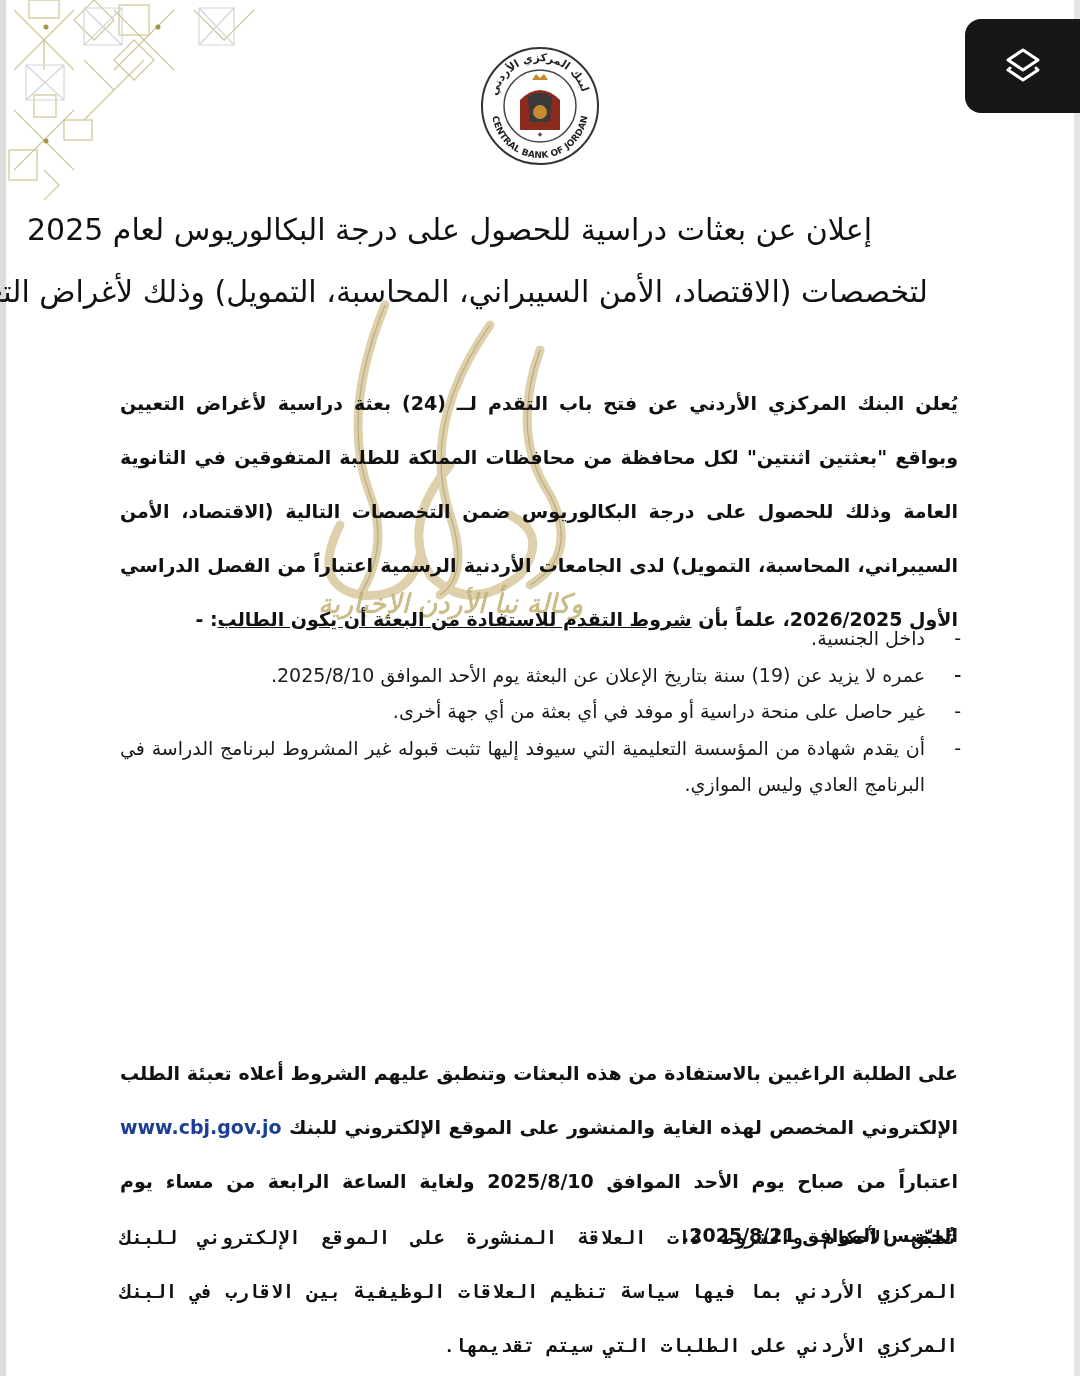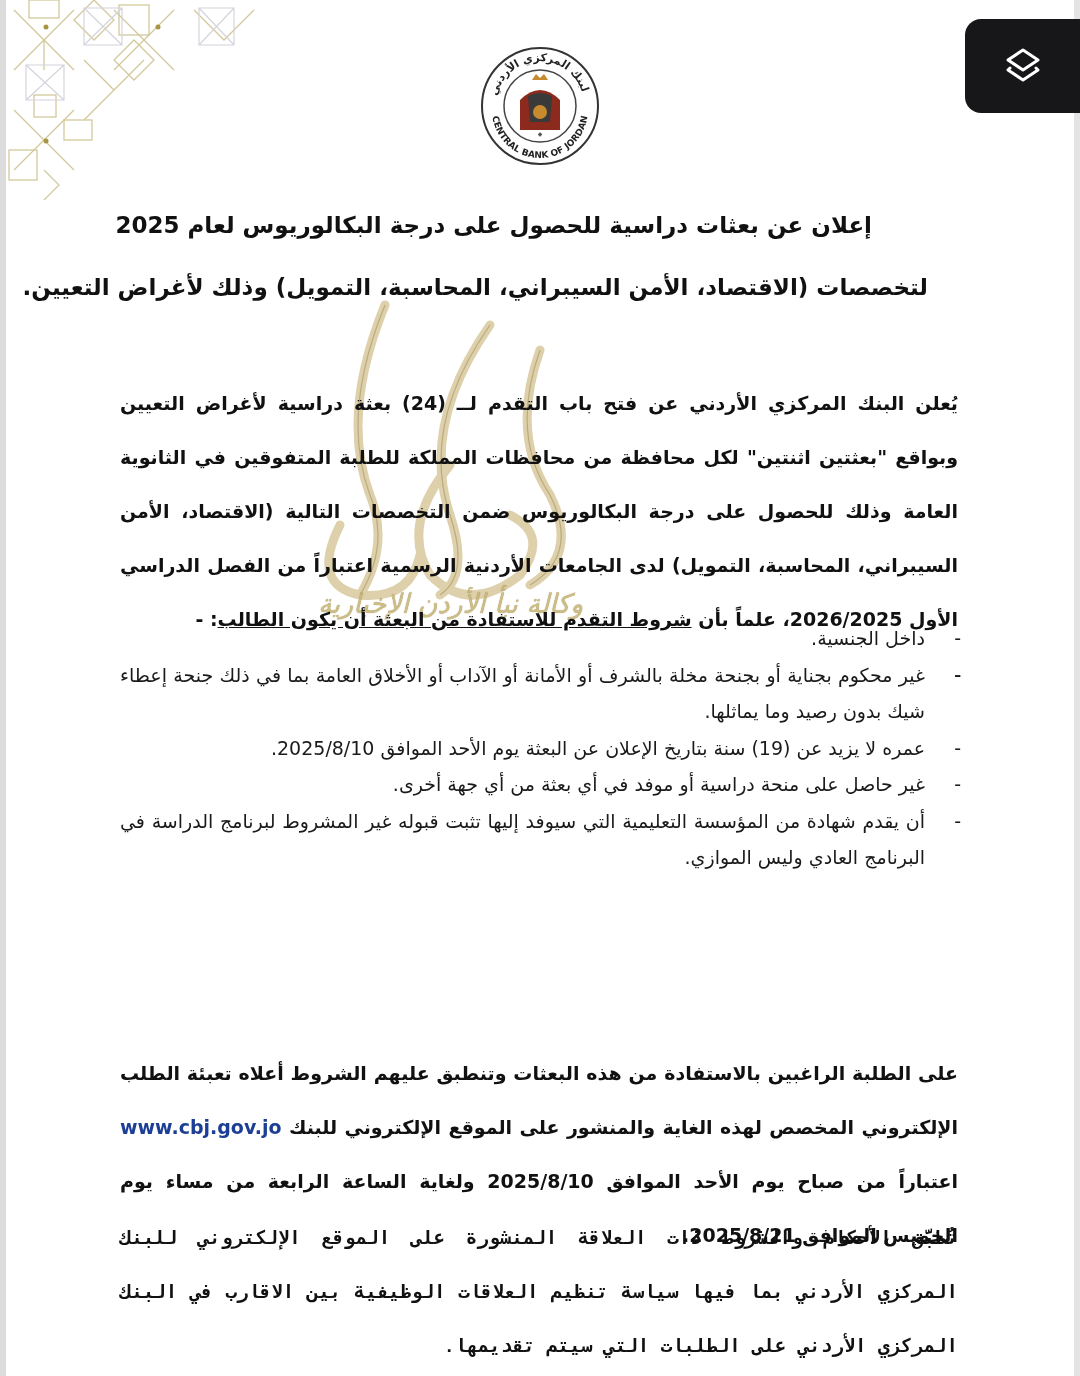--- a/index.html
+++ b/index.html
@@ -21,21 +21,21 @@
   .logo { position: absolute; left: 472px; top: 40px; width: 136px; height: 130px; }
   .layers-btn {
     position: absolute; left: 965px; top: 19px; width: 115px; height: 94px;
     background: #17171a; border-radius: 16px 0 0 16px;
     display: flex; align-items: center; justify-content: center;
   }
   .layers-btn svg { width: 50px; height: 50px; }
 
   .doc { position: absolute; left: 0; top: 0; width: 1080px; direction: rtl; }
   .title {
-    position: absolute; right: 208px; font-weight: bold; font-size: 23px;
+    position: absolute; right: 208px; font-weight: normal; font-size: 30px;
     white-space: nowrap; color: #111;
   }
   .title-1 { top: 212px; }
   .title-2 { top: 274px; right: 152px; }
 
   .para {
     position: absolute; right: 122px; width: 838px;
     font-weight: bold; font-size: 19px; line-height: 54px;
     text-align: justify; text-align-last: right; color: #111;
   }
@@ -146,21 +146,21 @@
   <div class="title title-2">لتخصصات (الاقتصاد، الأمن السيبراني، المحاسبة، التمويل) وذلك لأغراض التعيين.</div>
 
   <div class="para para-1">
     <span>يُعلن البنك المركزي الأردني عن فتح باب التقدم لــ (24) بعثة دراسية لأغراض التعيين وبواقع "بعثتين اثنتين" لكل محافظة من محافظات المملكة للطلبة المتفوقين في الثانوية العامة وذلك للحصول على درجة البكالوريوس ضمن التخصصات التالية (الاقتصاد، الأمن السيبراني، المحاسبة، التمويل) لدى الجامعات الأردنية الرسمية اعتباراً من الفصل الدراسي الأول 2026/2025، علماً بأن </span><span class="u">شروط التقدم للاستفادة من البعثة أن يكون الطالب</span><span>: -</span>
   </div>
 
   <ul class="reqs">
     <li><span class="dash">-</span><span>داخل الجنسية.</span></li>
     <li><span class="dash">-</span></li>
     <li><span class="dash">-</span></li>
-    <li><span class="dash">-</span><span>غير محكوم بجناية أو بجنحة مخلة بالشرف أو الأمانة أو الآداب أو الأخلاق العامة بما في ذلك جنحة إعطاء شيك بدون رصيد وما يماثلها.</span></li>
+    <li><span class="dash">-</span></li>
     <li><span class="dash">-</span><span>عمره لا يزيد عن (19) سنة بتاريخ الإعلان عن البعثة يوم الأحد الموافق 2025/8/10.</span></li>
     <li><span class="dash">-</span><span>غير حاصل على منحة دراسية أو موفد في أي بعثة من أي جهة أخرى.</span></li>
     <li><span class="dash">-</span><span>أن يقدم شهادة من المؤسسة التعليمية التي سيوفد إليها تثبت قبوله غير المشروط لبرنامج الدراسة في البرنامج العادي وليس الموازي.</span></li>
   </ul>
 
   <div class="para para-3">
     <span>على الطلبة الراغبين بالاستفادة من هذه البعثات وتنطبق عليهم الشروط أعلاه تعبئة الطلب الإلكتروني المخصص لهذه الغاية والمنشور على الموقع الإلكتروني للبنك </span><span class="url">www.cbj.gov.jo</span><span> اعتباراً من صباح يوم الأحد الموافق 2025/8/10 ولغاية الساعة الرابعة من مساء يوم الخميس الموافق 2025/8/21.</span>
   </div>
 
   <div class="para para-4">تُطبَّق الأحكام والشروط ذات العلاقة المنشورة على الموقع الإلكتروني للبنك المركزي الأردني بما فيها سياسة تنظيم العلاقات الوظيفية بين الاقارب في البنك المركزي الأردني على الطلبات التي سيتم تقديمها.</div>

